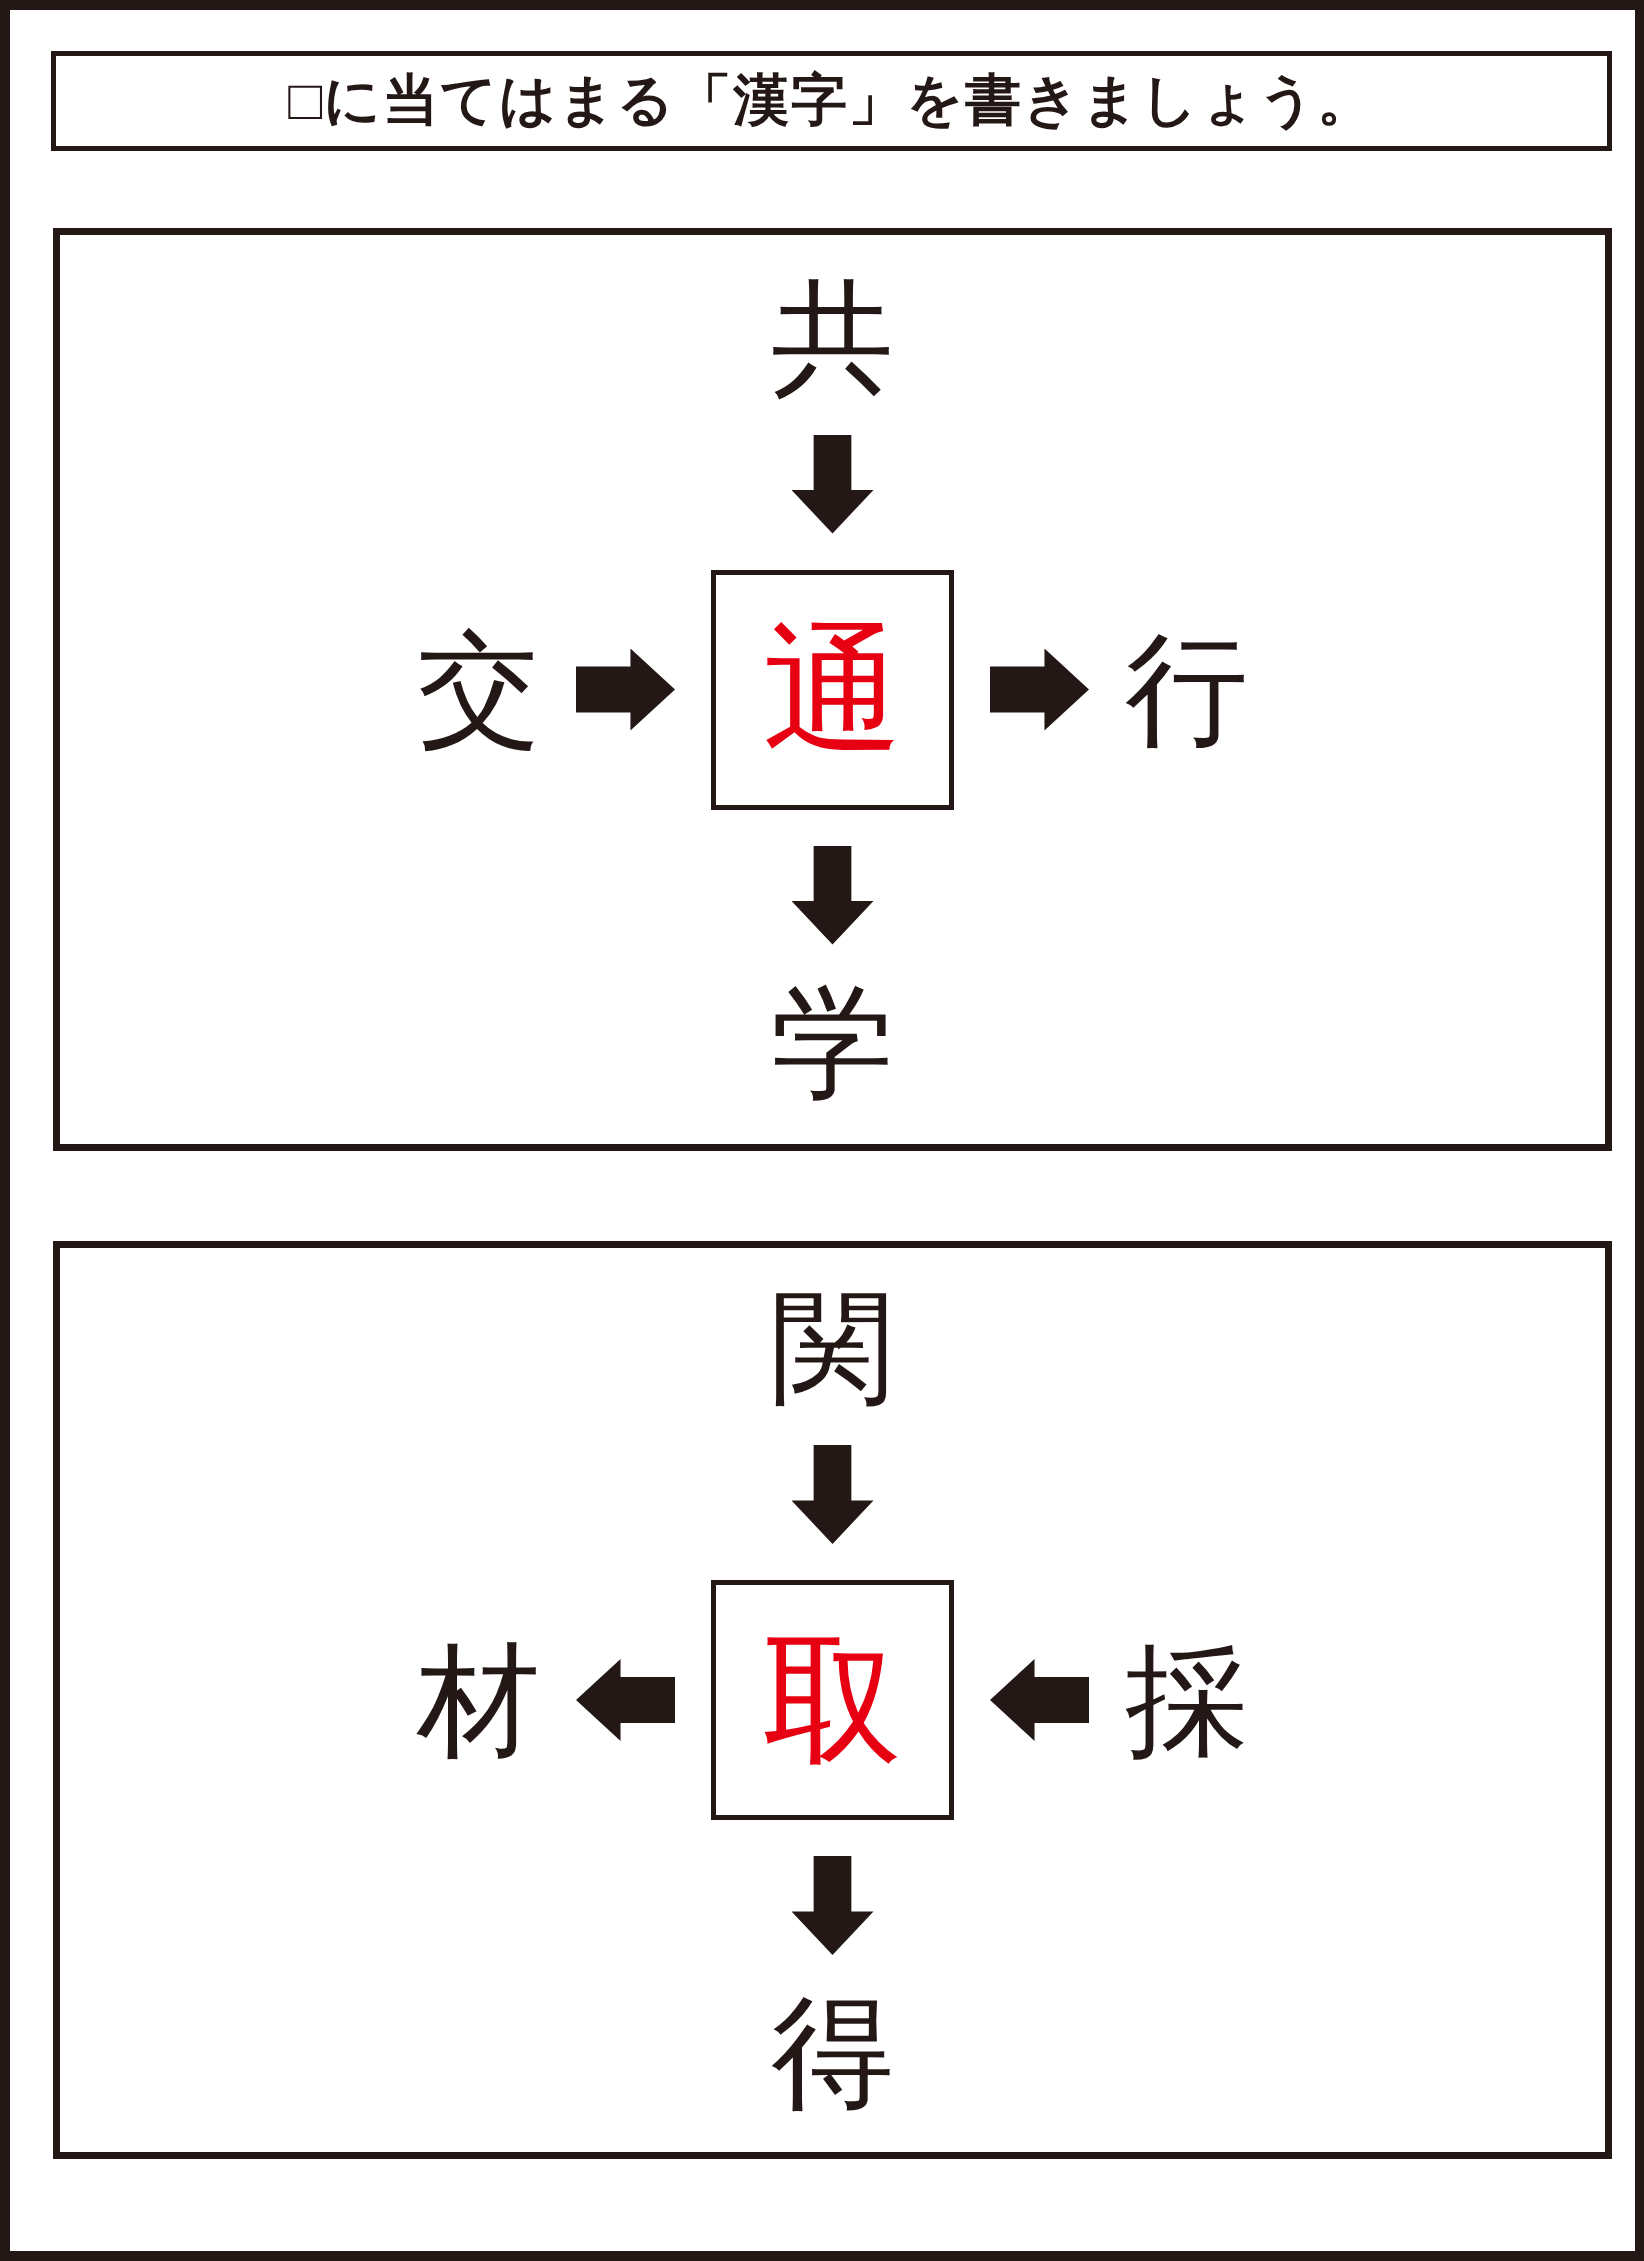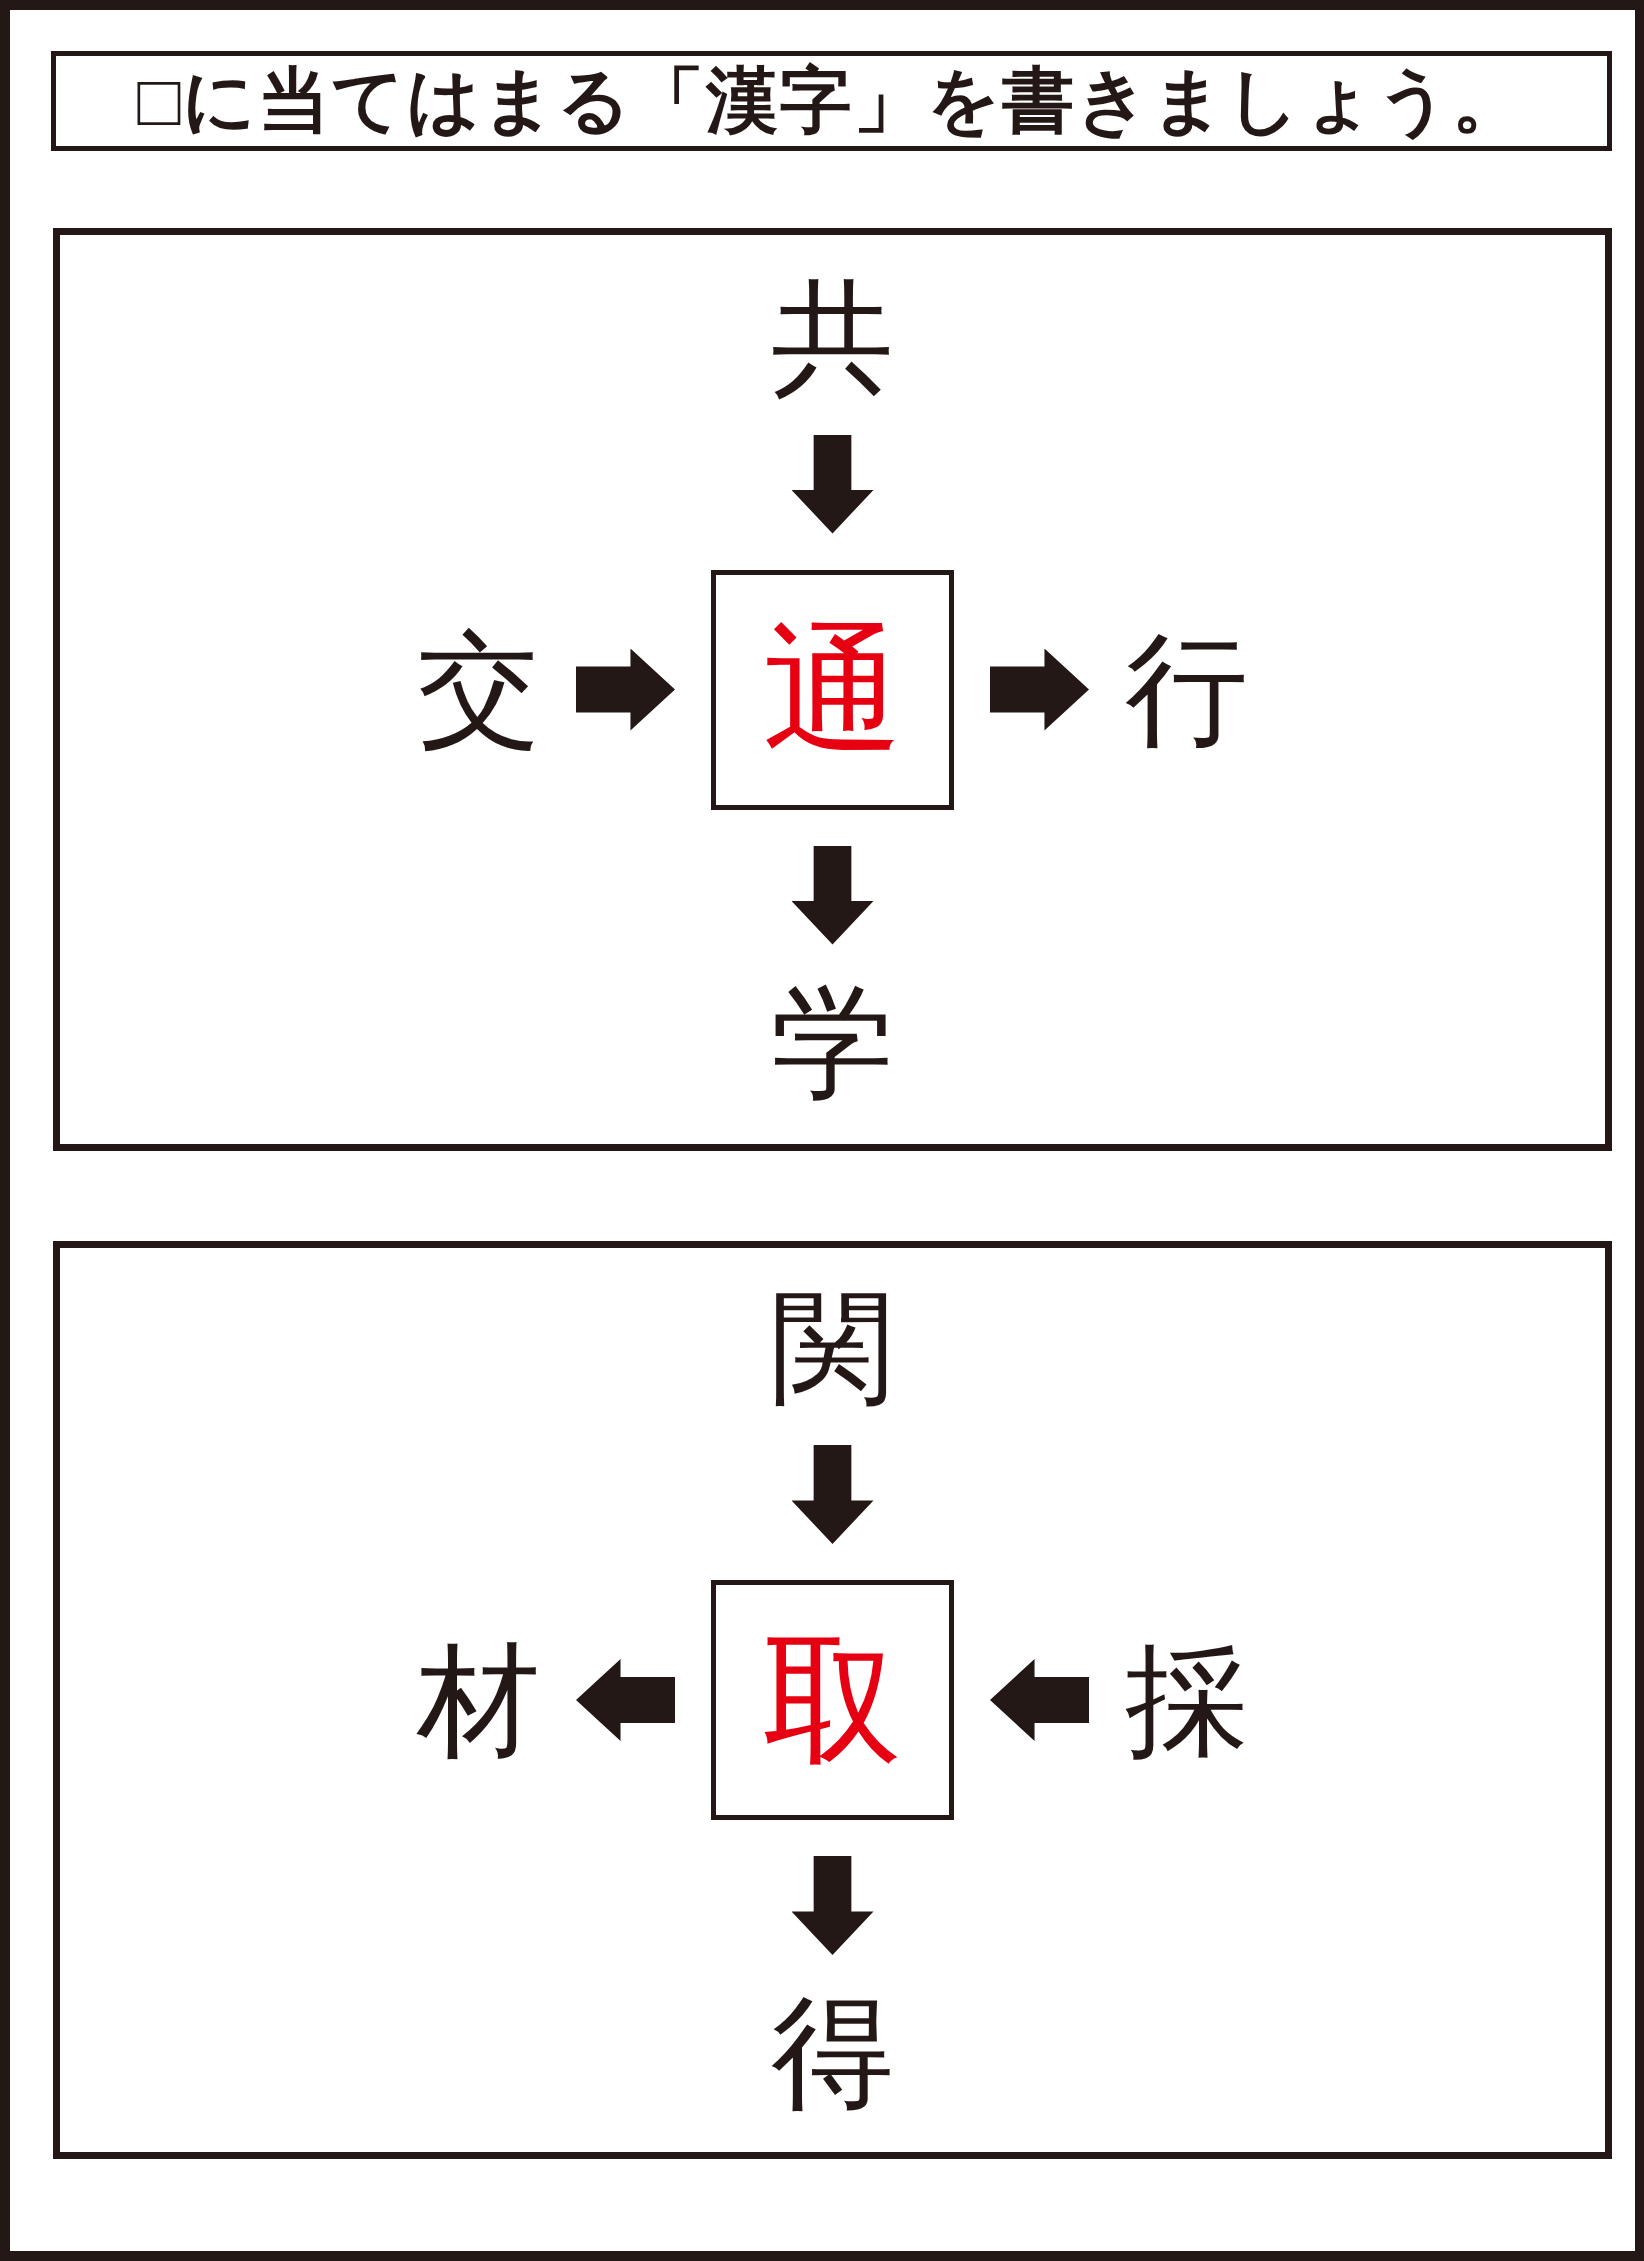--- a/index.html
+++ b/index.html
@@ -22,21 +22,21 @@
     top: 41px;
     width: 1561px;
     height: 100px;
     border: 5px solid #231815;
     display: flex;
     align-items: center;
     justify-content: center;
     background: #ffffff;
   }
   .header-text {
-    font-size: 72px;
+    font-size: 56px;
     font-weight: bold;
     color: #231815;
     letter-spacing: 1.6px;
     white-space: nowrap;
   }
 
   
   .panel {
     position: absolute;
     left: 43px;

